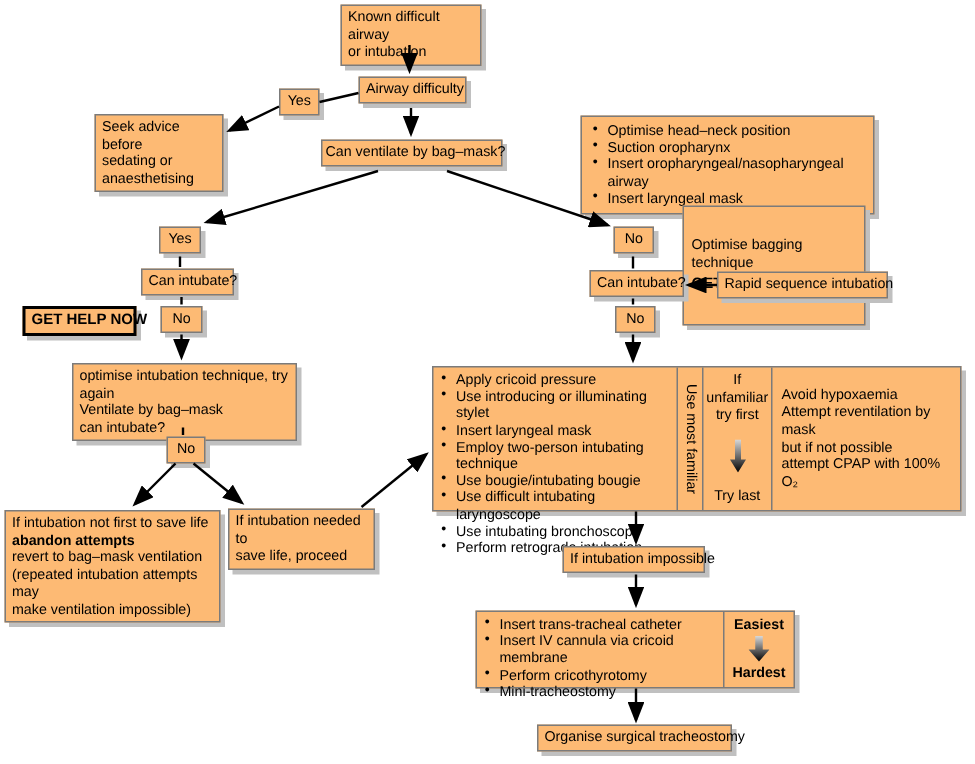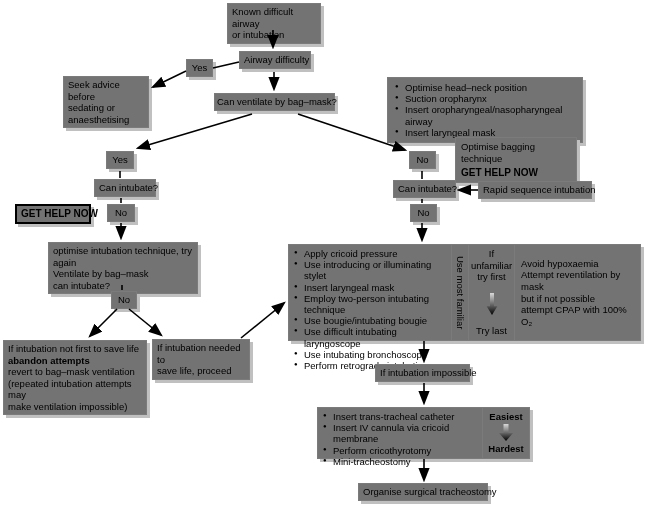--- a/index.html
+++ b/index.html
@@ -2,21 +2,21 @@
 <html><head>
 <meta charset="utf-8">
 <style>
   html,body{margin:0;padding:0;background:#ffffff;}
   #stage{
     position:relative;width:650px;height:509px;background:#ffffff;
     font-family:"Liberation Sans","DejaVu Sans",sans-serif;
     font-size:9.5px;line-height:1.22;color:#000;overflow:hidden;
   }
   .node{
-    position:absolute;background:#737373;border:1px solid #7b7b7b;
+    position:absolute;background:#fdba74;border:1px solid #7b7b7b;
     box-shadow:3px 3px 0 0 #c0c0c0;padding:2px 4px;box-sizing:border-box;
   }
   .ctr{text-align:center;}
   .nowrap{white-space:nowrap;}
   .bold{font-weight:bold;}
   .helpbox{border:2px solid #000;font-weight:bold;font-size:10px;}
   .cellrow{display:flex;align-items:stretch;padding:0;}
   .cell{box-sizing:border-box;}
   .cell + .cell{border-left:1px solid #7b7b7b;}
   ul.blist{margin:0;padding:3px 4px 3px 4px;list-style:none;}
@@ -137,21 +137,21 @@
 
   <div class="node" style="left:152px;top:339px;width:98px;">
     <div>If intubation needed to</div>
     <div>save life, proceed</div>
   </div>
 
   <div class="node ctr" style="left:409px;top:151px;width:27px;">
     <span>No</span>
   </div>
 
-  <div class="node" style="left:455px;top:137px;width:122px;padding:3px 5px;">
+  <div class="node" style="left:455px;top:137px;width:122px;padding:20px 5px;">
     <div>Optimise bagging technique</div>
     <div class="bold" style="margin-top:3px;font-size:10px;">GET HELP NOW</div>
   </div>
 
   <div class="node ctr nowrap" style="left:393px;top:180px;width:63px;">
     <span>Can intubate?</span>
   </div>
 
   <div class="node ctr nowrap" style="left:478px;top:181px;width:114px;">
     <span>Rapid sequence intubation</span>

